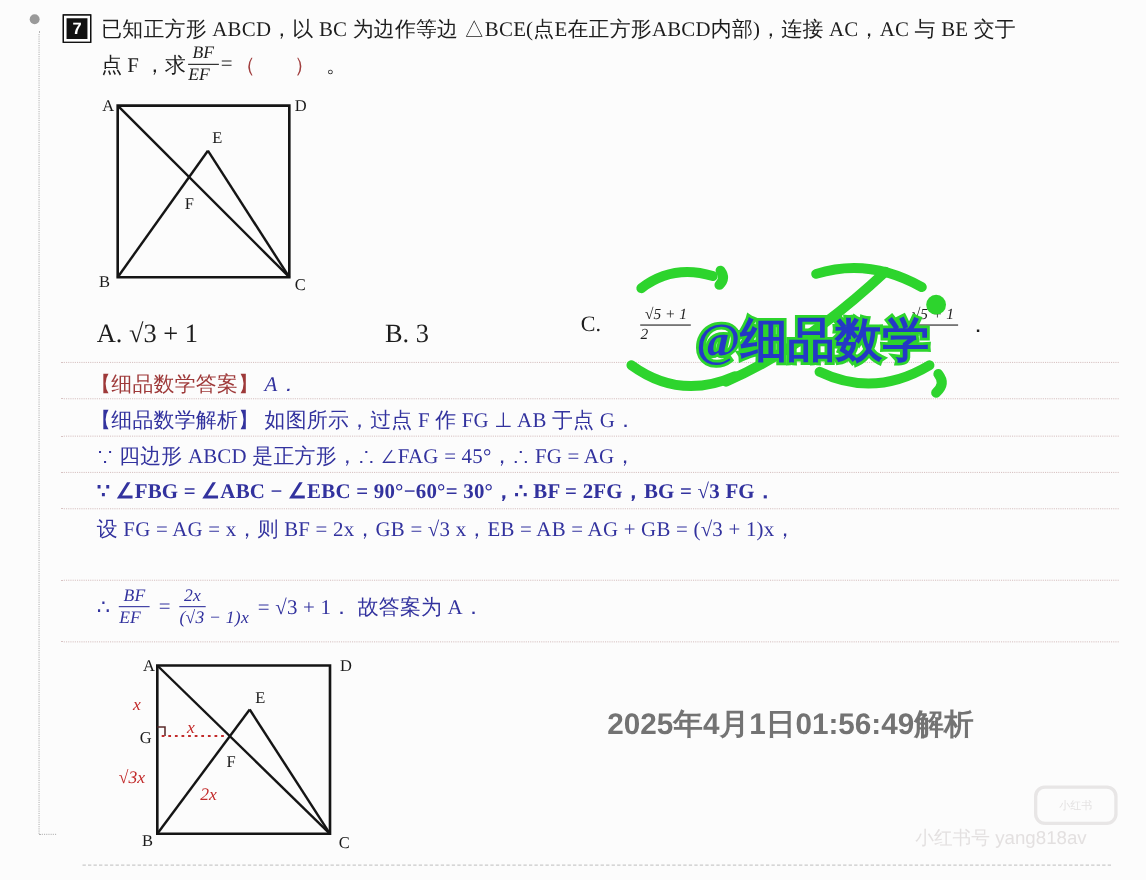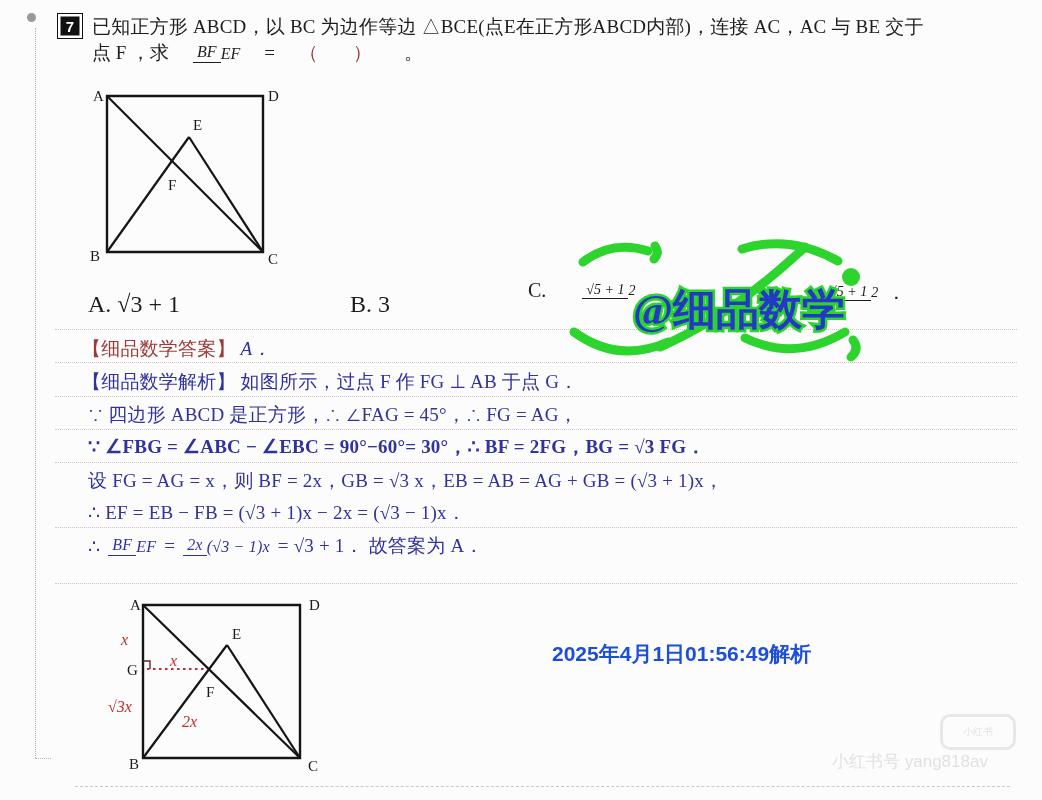--- a/index.html
+++ b/index.html
@@ -14,46 +14,46 @@
   .vline{border-left:1px dotted #b3b3b3;width:0;}
   .vfoot{border-top:1px dotted #b3b3b3;height:0;}
   
   .badge{
     width:24px;height:24px;background:#111;color:#fff;
     box-shadow:inset 0 0 0 2.5px #fff;border:1.5px solid #111;
     display:flex;align-items:center;justify-content:center;
     font-family:"Liberation Sans",sans-serif;font-weight:bold;font-size:15px;
   }
   .prob{font-size:19px;white-space:nowrap;letter-spacing:.2px;}
-  .prob-row{display:flex;align-items:center;gap:24px;font-size:19px;}
+  .prob-row{display:flex;align-items:center;gap:2px;font-size:19px;}
   .red-paren{color:#a03e3e;letter-spacing:8px;}
   
-  .frac{display:inline-flex;align-items:center;
+  .frac{display:inline-flex;flex-direction:column;align-items:flex-start;
         line-height:1.08;font-style:italic;}
   .frac .num{border-bottom:1.6px solid currentColor;padding:0 4px 1px;}
   .frac .den{padding-top:1px;}
   .sm{font-size:16px;}
   .md{font-size:14px;margin-left:28px;}
   
   .opt{font-size:24px;white-space:nowrap;}
   .opt-frac{display:flex;align-items:center;gap:8px;font-size:20px;}
   
   .sol{font-size:19px;color:#32329e;white-space:nowrap;letter-spacing:.2px;}
   .tag-red{color:#9e3939;}
   .ansval{font-style:italic;}
   .sep{border-top:1px dotted #d8c3c3;height:0;left:55px;width:962px;}
   .sep2{border-top:1px dashed #c9c9c9;height:0;}
   .finalrow{display:flex;align-items:center;gap:8px;}
   
   svg text{font-family:"Liberation Serif", serif;}
   .figlbl{font-size:15px;fill:#1a1a1a;}
   .figred{font-size:16px;fill:#c22b2b;font-style:italic;}
   
-  .stamp{font-family:"Liberation Sans",sans-serif;font-size:21px;
-         font-weight:600;color:#1d4ed8;white-space:nowrap;}
+  .stamp{font-family:"Liberation Sans",sans-serif;font-size:27px;
+         font-weight:600;color:#737373;white-space:nowrap;}
   
   .xhs-badge{width:70px;height:30px;border:3px solid rgba(215,212,212,.55);
              border-radius:10px;display:flex;align-items:center;justify-content:center;
              color:rgba(210,206,206,.6);font-size:10px;
              font-family:"Liberation Sans",sans-serif;}
   .xhs-handle{color:rgba(222,218,218,.85);font-size:17px;
               font-family:"Liberation Sans",sans-serif;white-space:nowrap;}
 </style>
 </head>
 <body>
@@ -147,21 +147,20 @@
     <span class="ansval">A．</span>
   </div>
 
   <div class="abs sol" style="left:82px;top:369px;">
     <span>【细品数学解析】</span>
     <span>如图所示，过点 F 作 FG ⊥ AB 于点 G．</span>
   </div>
   <div class="abs sol" style="left:88px;top:402px;">∵ 四边形 ABCD 是正方形，∴ ∠FAG = 45°，∴ FG = AG，</div>
   <div class="abs sol" style="left:88px;top:434px;font-weight:bold;">∵ ∠FBG = ∠ABC − ∠EBC = 90°−60°= 30°，∴ BF = 2FG，BG = √3 FG．</div>
   <div class="abs sol" style="left:88px;top:468px;">设 FG = AG = x，则 BF = 2x，GB = √3 x，EB = AB = AG + GB = (√3 + 1)x，</div>
-  <div class="abs sol" style="left:88px;top:500px;">∴ EF = EB − FB = (√3 + 1)x − 2x = (√3 − 1)x．</div>
 
   <div class="abs sol finalrow" style="left:88px;top:533px;">
     <span>∴</span>
     <span class="frac sm">
       <span class="num">BF</span>
       <span class="den">EF</span>
     </span>
     <span>=</span>
     <span class="frac sm">
       <span class="num">2x</span>

